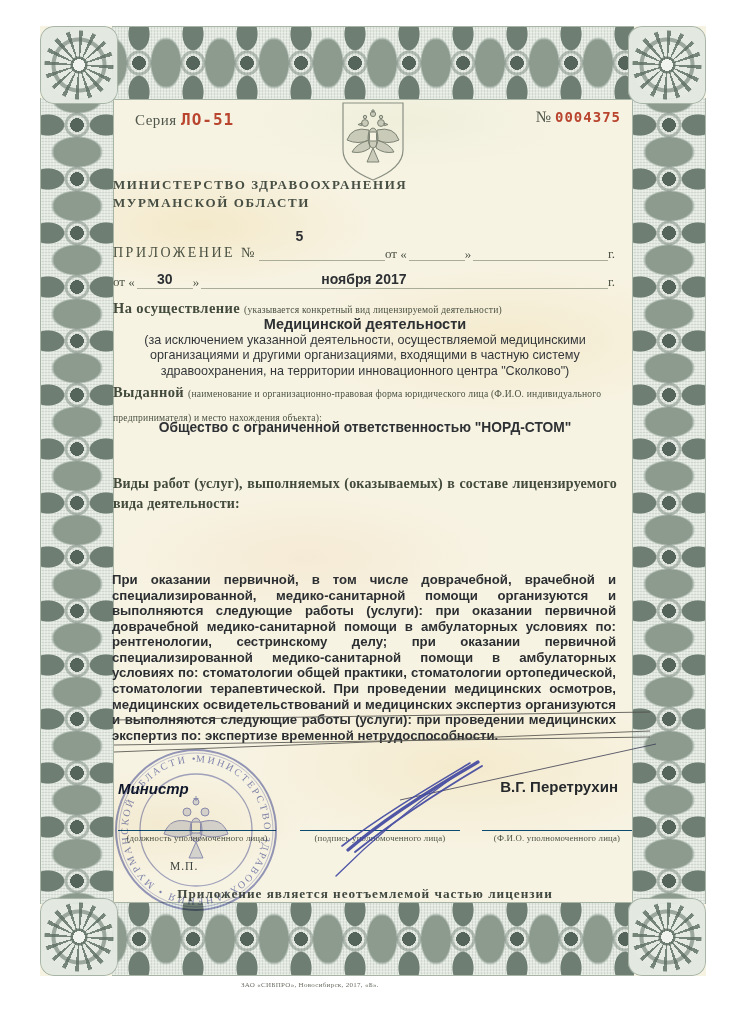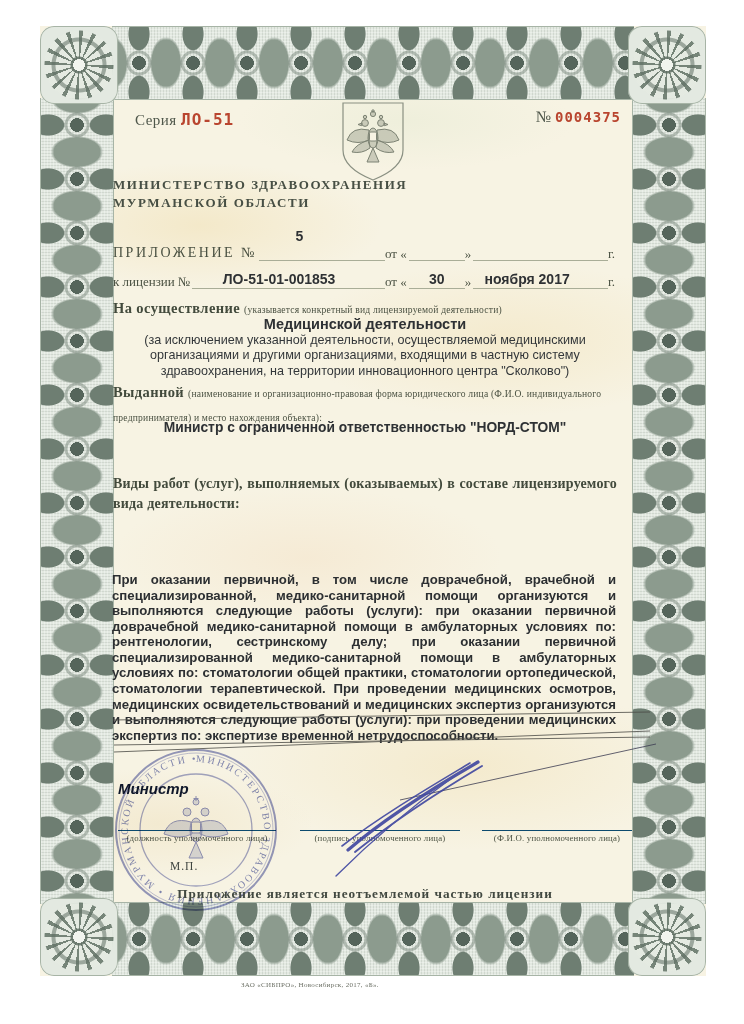--- a/index.html
+++ b/index.html
@@ -199,26 +199,20 @@
           <span class="fval up">5</span>
         </span>
       </span>
       <span class="flabel">от «</span>
       <span class="fill small"></span>
       <span class="flabel">»</span>
       <span class="fill"></span>
       <span class="flabel">г.</span>
     </div>
     <div class="frow">
-      <span class="seg1">
-        <span class="flabel">к лицензии №</span>
-        <span class="fill">
-          <span class="fval" style="left:45%;">ЛО-51-01-001853</span>
-        </span>
-      </span>
       <span class="flabel">от «</span>
       <span class="fill small">
         <span class="fval">30</span>
       </span>
       <span class="flabel">»</span>
       <span class="fill">
         <span class="fval" style="left:40%;">ноября  2017</span>
       </span>
       <span class="flabel">г.</span>
     </div>
@@ -228,26 +222,27 @@
     <span class="blabel">На осуществление</span>
     <span class="small-note">(указывается конкретный вид лицензируемой деятельности)</span>
   </div>
   <div class="activity-title">Медицинской деятельности</div>
   <div class="activity-exclusion">(за исключением указанной деятельности, осуществляемой медицинскими организациями и другими организациями, входящими в частную систему здравоохранения, на территории инновационного центра "Сколково")</div>
 
   <div class="issued-row">
     <span class="blabel">Выданной</span>
     <span class="small-note">(наименование и организационно-правовая форма юридического лица (Ф.И.О. индивидуального предпринимателя) и место нахождения объекта):</span>
   </div>
-  <div class="organization">Министр с ограниченной ответственностью "НОРД-СТОМ"</div>
+  <div class="organization">Общество с ограниченной ответственностью "НОРД-СТОМ"</div>
 
   <div class="works-label">Виды работ (услуг), выполняемых (оказываемых) в составе лицензируемого вида деятельности:</div>
   <div class="description">При оказании первичной, в том числе доврачебной, врачебной и специализированной, медико-санитарной помощи организуются и выполняются следующие работы (услуги): при оказании первичной доврачебной медико-санитарной помощи в амбулаторных условиях по: рентгенологии, сестринскому делу; при оказании первичной специализированной медико-санитарной помощи в амбулаторных условиях по: стоматологии общей практики, стоматологии ортопедической, стоматологии терапевтической. При проведении медицинских осмотров, медицинских освидетельствований и медицинских экспертиз организуются и выполняются следующие работы (услуги): при проведении медицинских экспертиз по: экспертизе временной нетрудоспособности.</div>
 
   <div class="sig-position">Министр</div>
+  <div class="sig-name">В.Г. Перетрухин</div>
   <div class="caption cap1">(должность уполномоченного лица)</div>
   <div class="caption cap2">(подпись уполномоченного лица)</div>
   <div class="caption cap3">(Ф.И.О. уполномоченного лица)</div>
   <div class="seal-mark">М.П.</div>
 
   <div class="stamp">
     <svg width="168" height="168" viewBox="0 0 168 168">
       <circle cx="84" cy="84" r="80" fill="none" stroke="#5b63ae" stroke-width="2" opacity=".75"></circle>
       <circle cx="84" cy="84" r="77" fill="none" stroke="#5b63ae" stroke-width=".8" opacity=".55"></circle>
       <circle cx="84" cy="84" r="56" fill="none" stroke="#5b63ae" stroke-width="1.3" opacity=".65"></circle>

